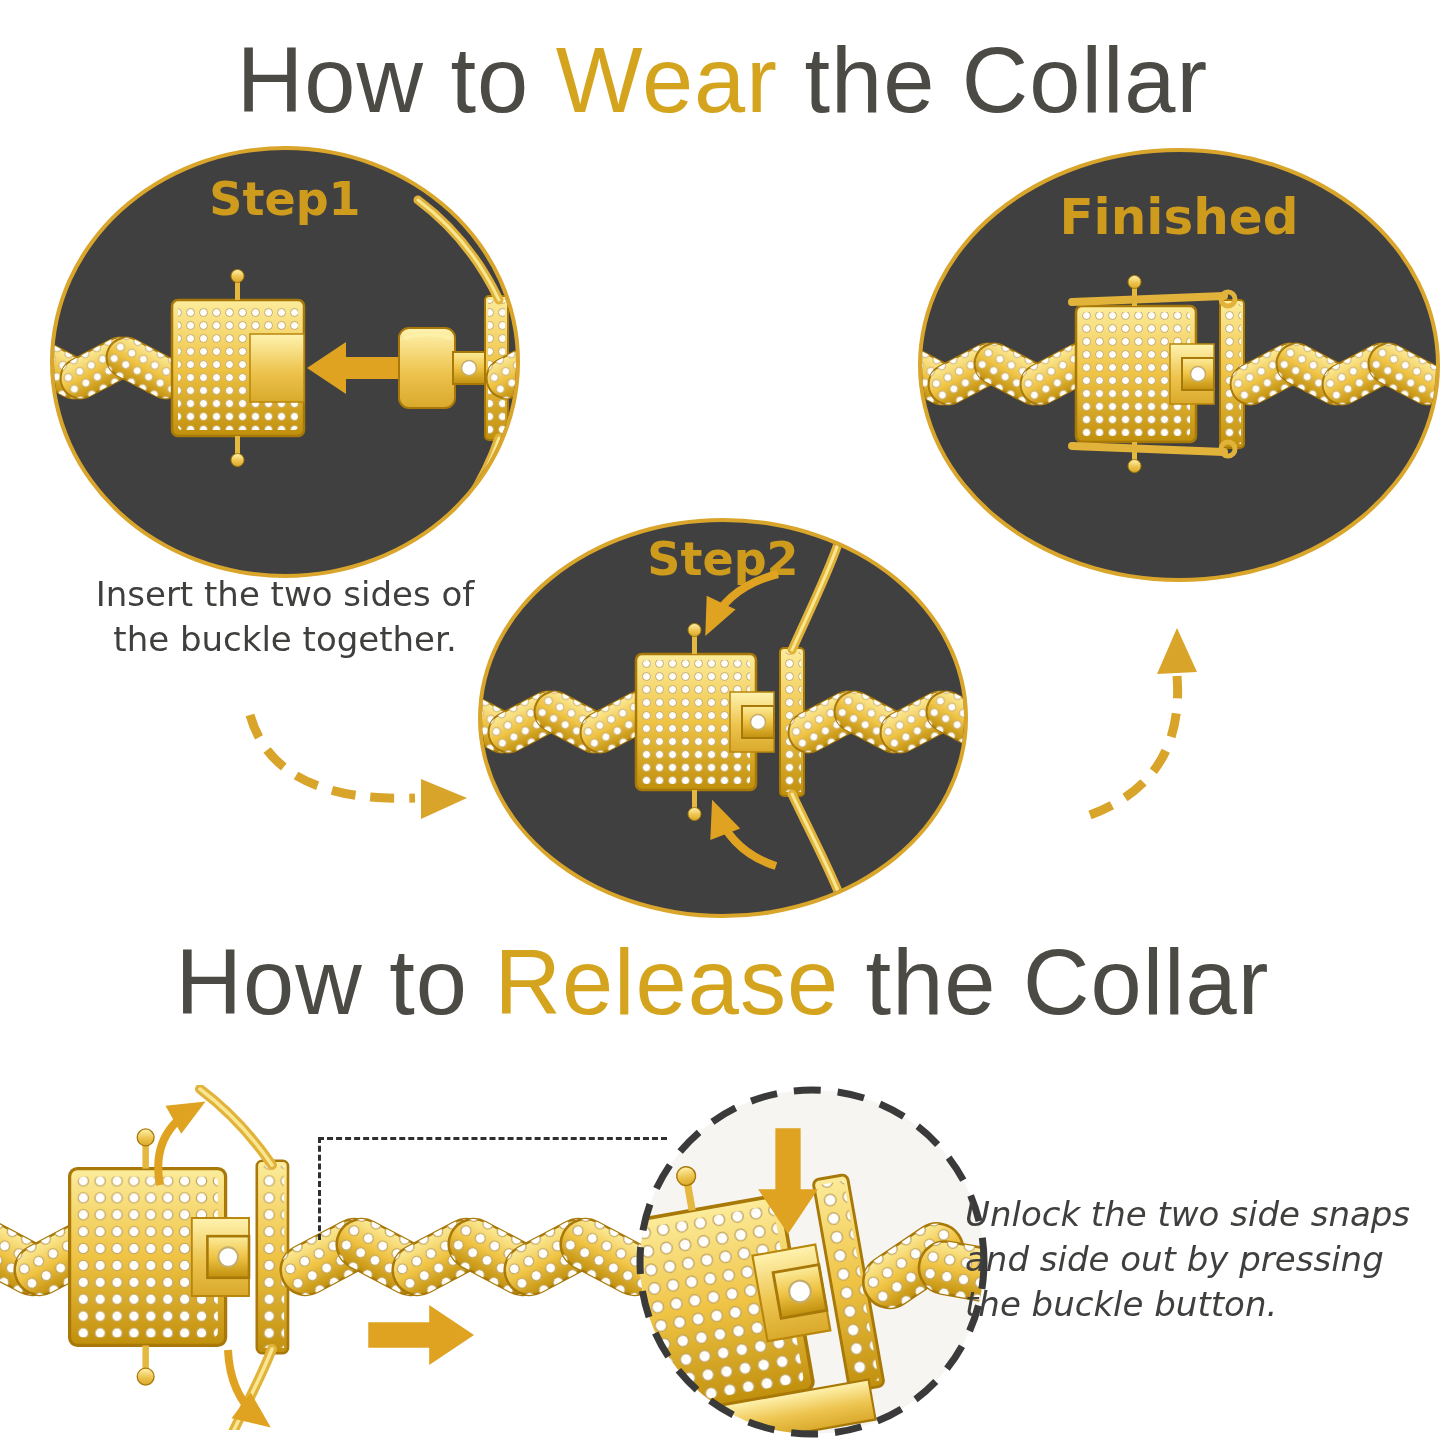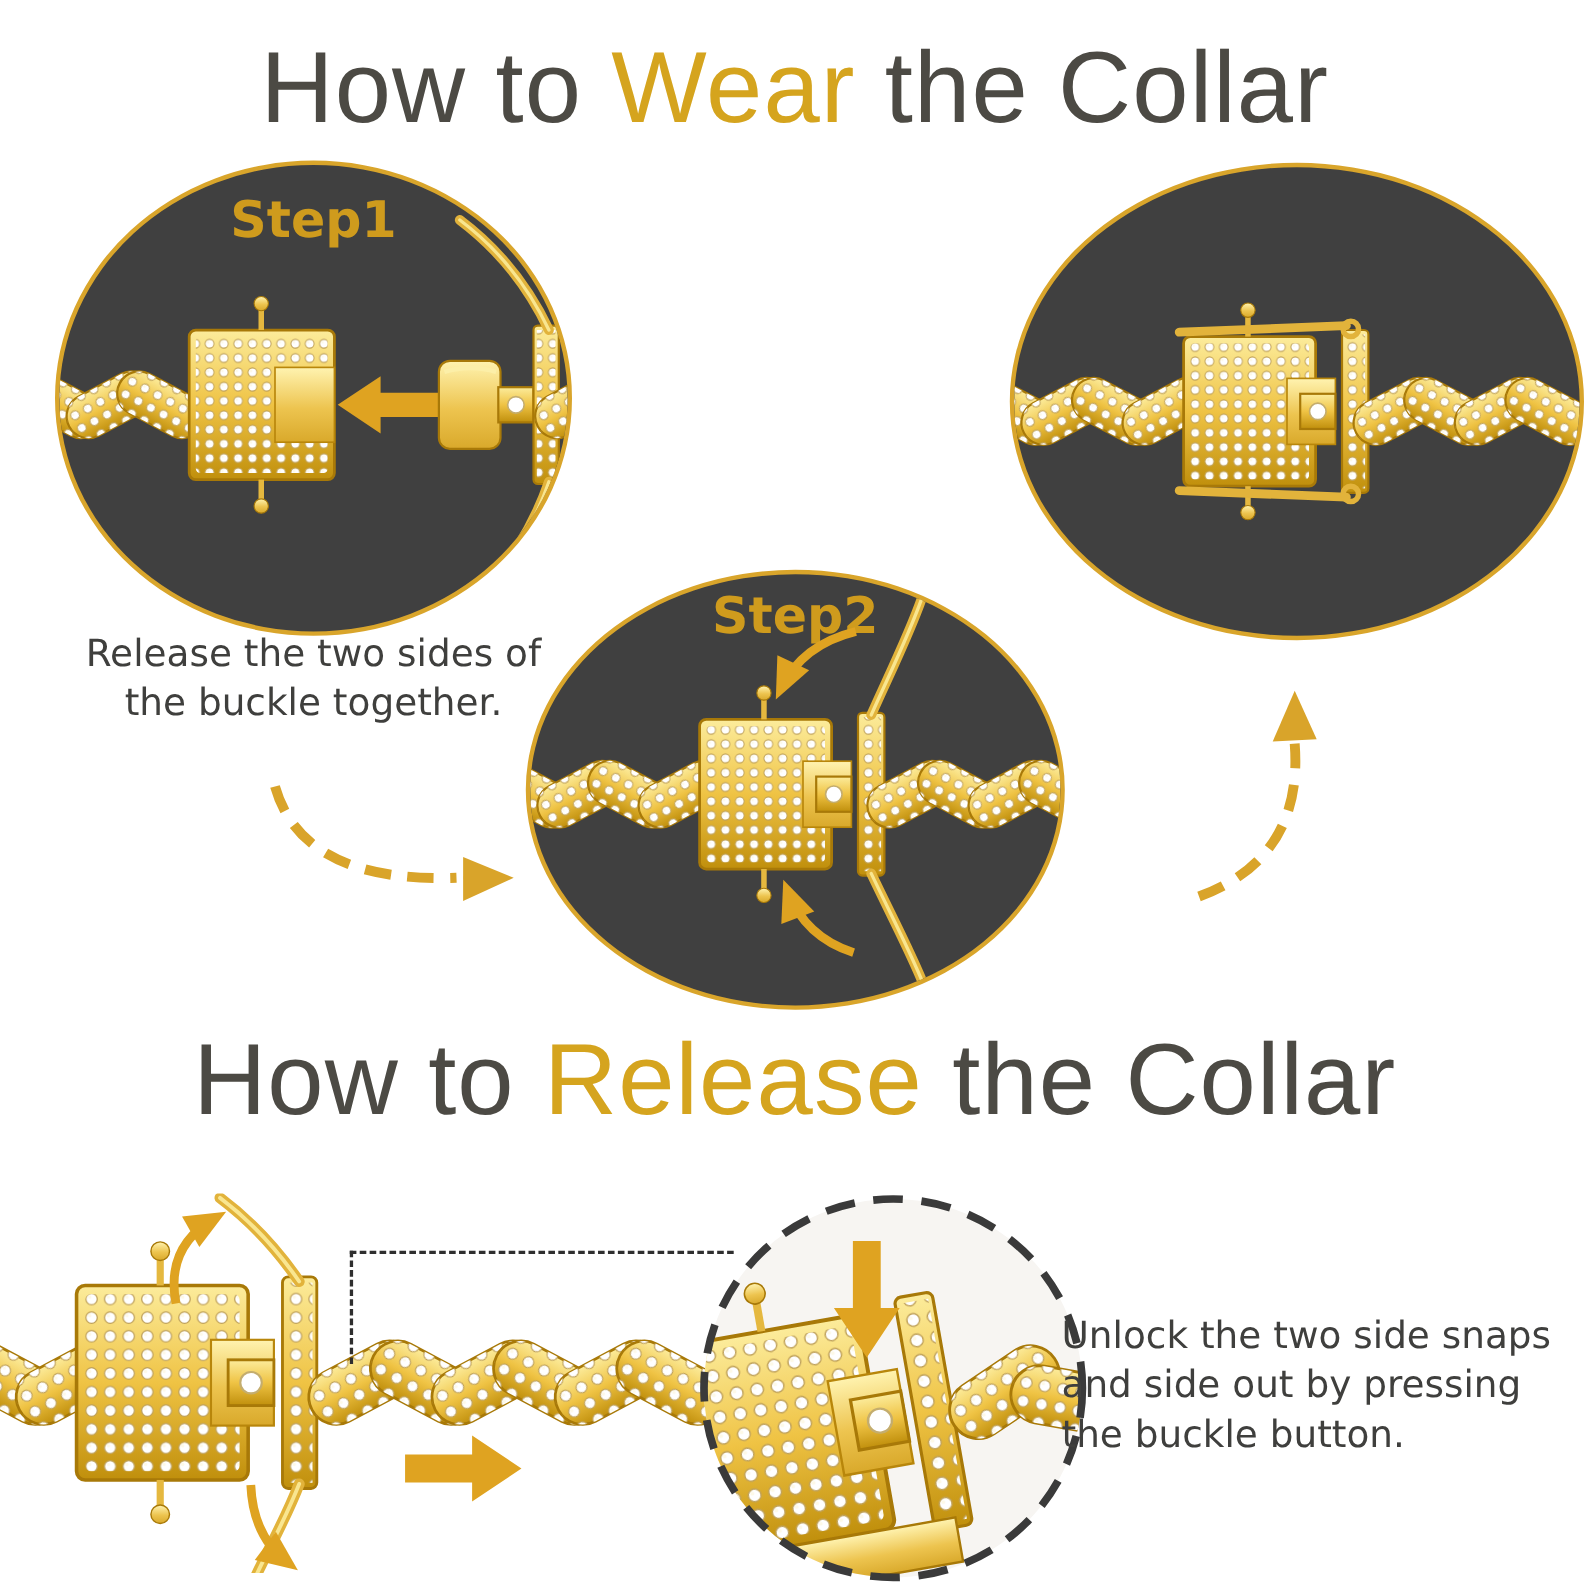--- a/index.html
+++ b/index.html
@@ -118,20 +118,21 @@
           <path d="M445,288 C430,332 404,370 378,396" stroke="#F9E690" stroke-width="3" stroke-linecap="round" fill="none"></path>
         </g>
       </g>
       <g>
         <use href="#clink" transform="translate(472,218) rotate(-28)"></use>
       </g>
     </svg>
   </div>
 
   <div class="step-ellipse" style="left:918px;top:148px;width:514px;height:426px;">
+    <div class="step-label" style="top:36px;font-size:50px;">Finished</div>
     <svg class="ill" width="514" height="426" viewBox="0 0 514 426">
       <g>
         <use href="#clink" transform="translate(0,222) rotate(28)"></use>
         <use href="#clink" transform="translate(46,222) rotate(-28)"></use>
         <use href="#clink" transform="translate(92,222) rotate(28)"></use>
         <use href="#clink" transform="translate(138,222) rotate(-28)"></use>
       </g>
       <use href="#claspC" transform="translate(262,222)"></use>
       <g>
         <path d="M150,150 L302,144" stroke="#E2B33B" stroke-width="8" stroke-linecap="round" fill="none"></path>
@@ -144,21 +145,21 @@
       <g>
         <use href="#clink" transform="translate(348,222) rotate(-28)"></use>
         <use href="#clink" transform="translate(394,222) rotate(28)"></use>
         <use href="#clink" transform="translate(440,222) rotate(-28)"></use>
         <use href="#clink" transform="translate(486,222) rotate(28)"></use>
       </g>
     </svg>
   </div>
 
   <div class="caption center" style="left:65px;top:572px;width:440px;">
-    <span>Release the two sides of</span><br>
+    <span>Insert the two sides of</span><br>
     <span>the buckle together.</span>
   </div>
 
   <div class="step-ellipse" style="left:478px;top:518px;width:482px;height:392px;">
     <div class="step-label" style="top:10px;font-size:46px;">Step2</div>
     <svg class="ill" width="482" height="392" viewBox="0 0 482 392">
       <g>
         <use href="#clink" transform="translate(0,200) rotate(28)"></use>
         <use href="#clink" transform="translate(46,200) rotate(-28)"></use>
         <use href="#clink" transform="translate(92,200) rotate(28)"></use>
@@ -241,19 +242,19 @@
           <path d="M-30,98 C-6,124 34,126 58,102" stroke="#E2B33B" stroke-width="7" fill="none"></path>
           <use href="#clink" transform="translate(94,-4) rotate(-24) scale(0.9)"></use>
           <use href="#clink" transform="translate(134,8) rotate(20) scale(0.9)"></use>
         </g>
         <use href="#farrow" transform="translate(158,100) rotate(90) scale(1.15)"></use>
       </g>
       <circle cx="182" cy="182" r="172" fill="none" stroke="#3A3A3A" stroke-width="7" stroke-dasharray="27 17"></circle>
     </svg>
   </div>
 
-  <div class="caption" style="left:965px;top:1192px;width:470px;">
+  <div class="caption" style="left:965px;top:1192px;width:470px;font-style:italic;">
     <span>Unlock the two side snaps</span><br>
     <span>and side out by pressing</span><br>
     <span>the buckle button.</span>
   </div>
 
 </div>
 
 </body></html>

